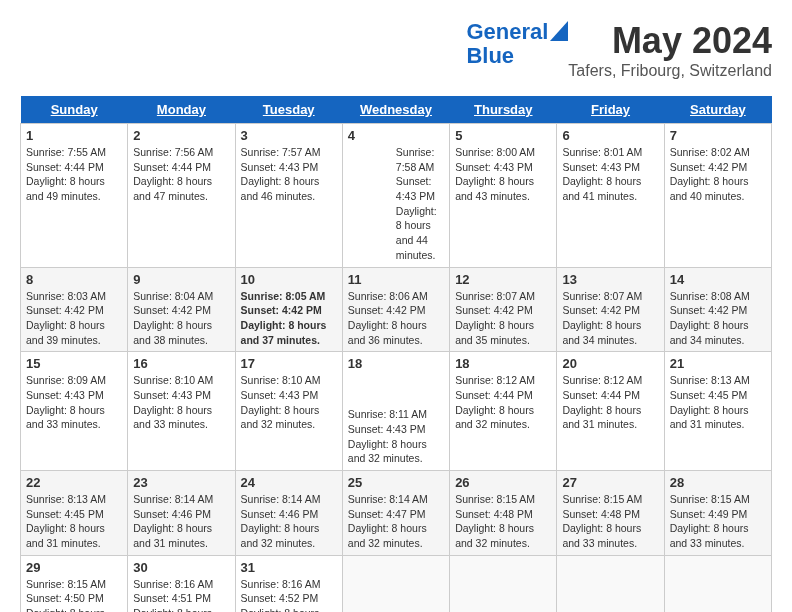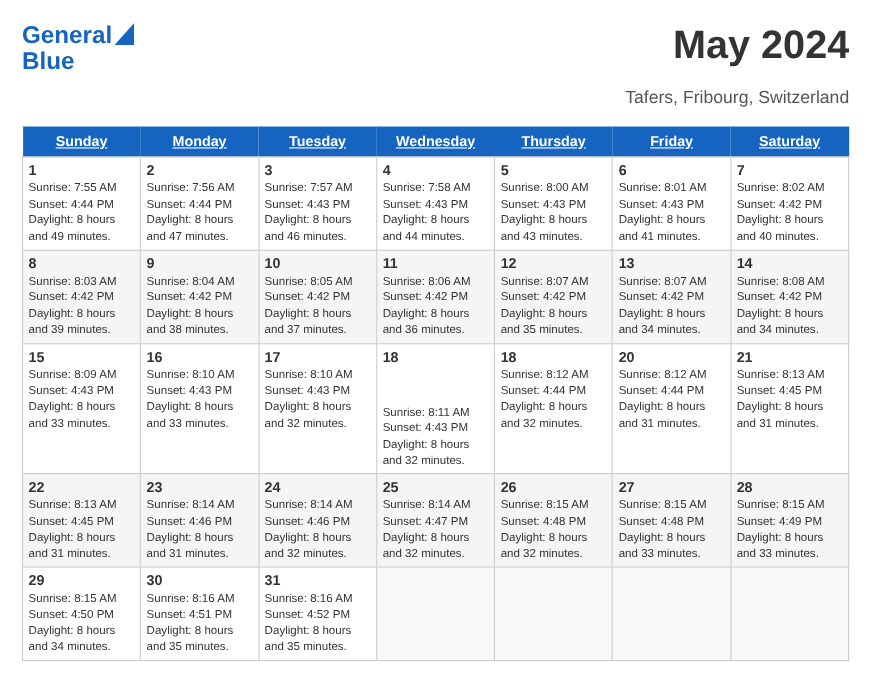--- a/index.html
+++ b/index.html
@@ -5,21 +5,21 @@
     * { box-sizing: border-box; margin: 0; padding: 0; }
     body {
       font-family: Arial, sans-serif;
       background: #fff;
       width: 792px;
       min-height: 612px;
       padding: 20px;
     }
     .header-area {
       display: flex;
-      justify-content: space-between;
+      justify-content: flex-end;
       align-items: flex-start;
       margin-bottom: 16px;
     }
     .logo {
       display: flex;
       align-items: center;
     }
     .logo-text {
       font-size: 22px;
       font-weight: bold;
@@ -33,21 +33,20 @@
       text-align: right;
     }
     .month-title {
       font-size: 36px;
       font-weight: bold;
       color: #333;
     }
     .subtitle {
       font-size: 16px;
       color: #555;
-      margin-top: 19px;
     }
     .calendar-table {
       width: 100%;
       border-collapse: collapse;
       font-size: 11px;
     }
     .calendar-table th {
       background-color: #1565c0;
       color: #fff;
       text-align: center;
@@ -134,21 +133,21 @@
         </td>
         <td>
           <span class="day-num">3</span>
           <div class="day-content" style="white-space: pre-line;">Sunrise: 7:57 AM
 Sunset: 4:43 PM
 Daylight: 8 hours
 and 46 minutes.</div>
         </td>
         <td>
           <span class="day-num">4</span>
-          <div class="day-content" style="white-space: pre-line;">Sunrise: 7:58 AM
+          <div class="day-content" style="white-space: pre-line; margin-left: 48px;">Sunrise: 7:58 AM
 Sunset: 4:43 PM
 Daylight: 8 hours
 and 44 minutes.</div>
         </td>
         <td>
           <span class="day-num">5</span>
           <div class="day-content" style="white-space: pre-line;">Sunrise: 8:00 AM
 Sunset: 4:43 PM
 Daylight: 8 hours
 and 43 minutes.</div>
@@ -178,21 +177,21 @@
         </td>
         <td>
           <span class="day-num">9</span>
           <div class="day-content" style="white-space: pre-line;">Sunrise: 8:04 AM
 Sunset: 4:42 PM
 Daylight: 8 hours
 and 38 minutes.</div>
         </td>
         <td>
           <span class="day-num">10</span>
-          <div class="day-content" style="white-space: pre-line;">Sunrise: 8:05 AM
+          <div class="day-content" style="white-space: pre-line; font-weight: bold;">Sunrise: 8:05 AM
 Sunset: 4:42 PM
 Daylight: 8 hours
 and 37 minutes.</div>
         </td>
         <td>
           <span class="day-num">11</span>
           <div class="day-content" style="white-space: pre-line;">Sunrise: 8:06 AM
 Sunset: 4:42 PM
 Daylight: 8 hours
 and 36 minutes.</div>

